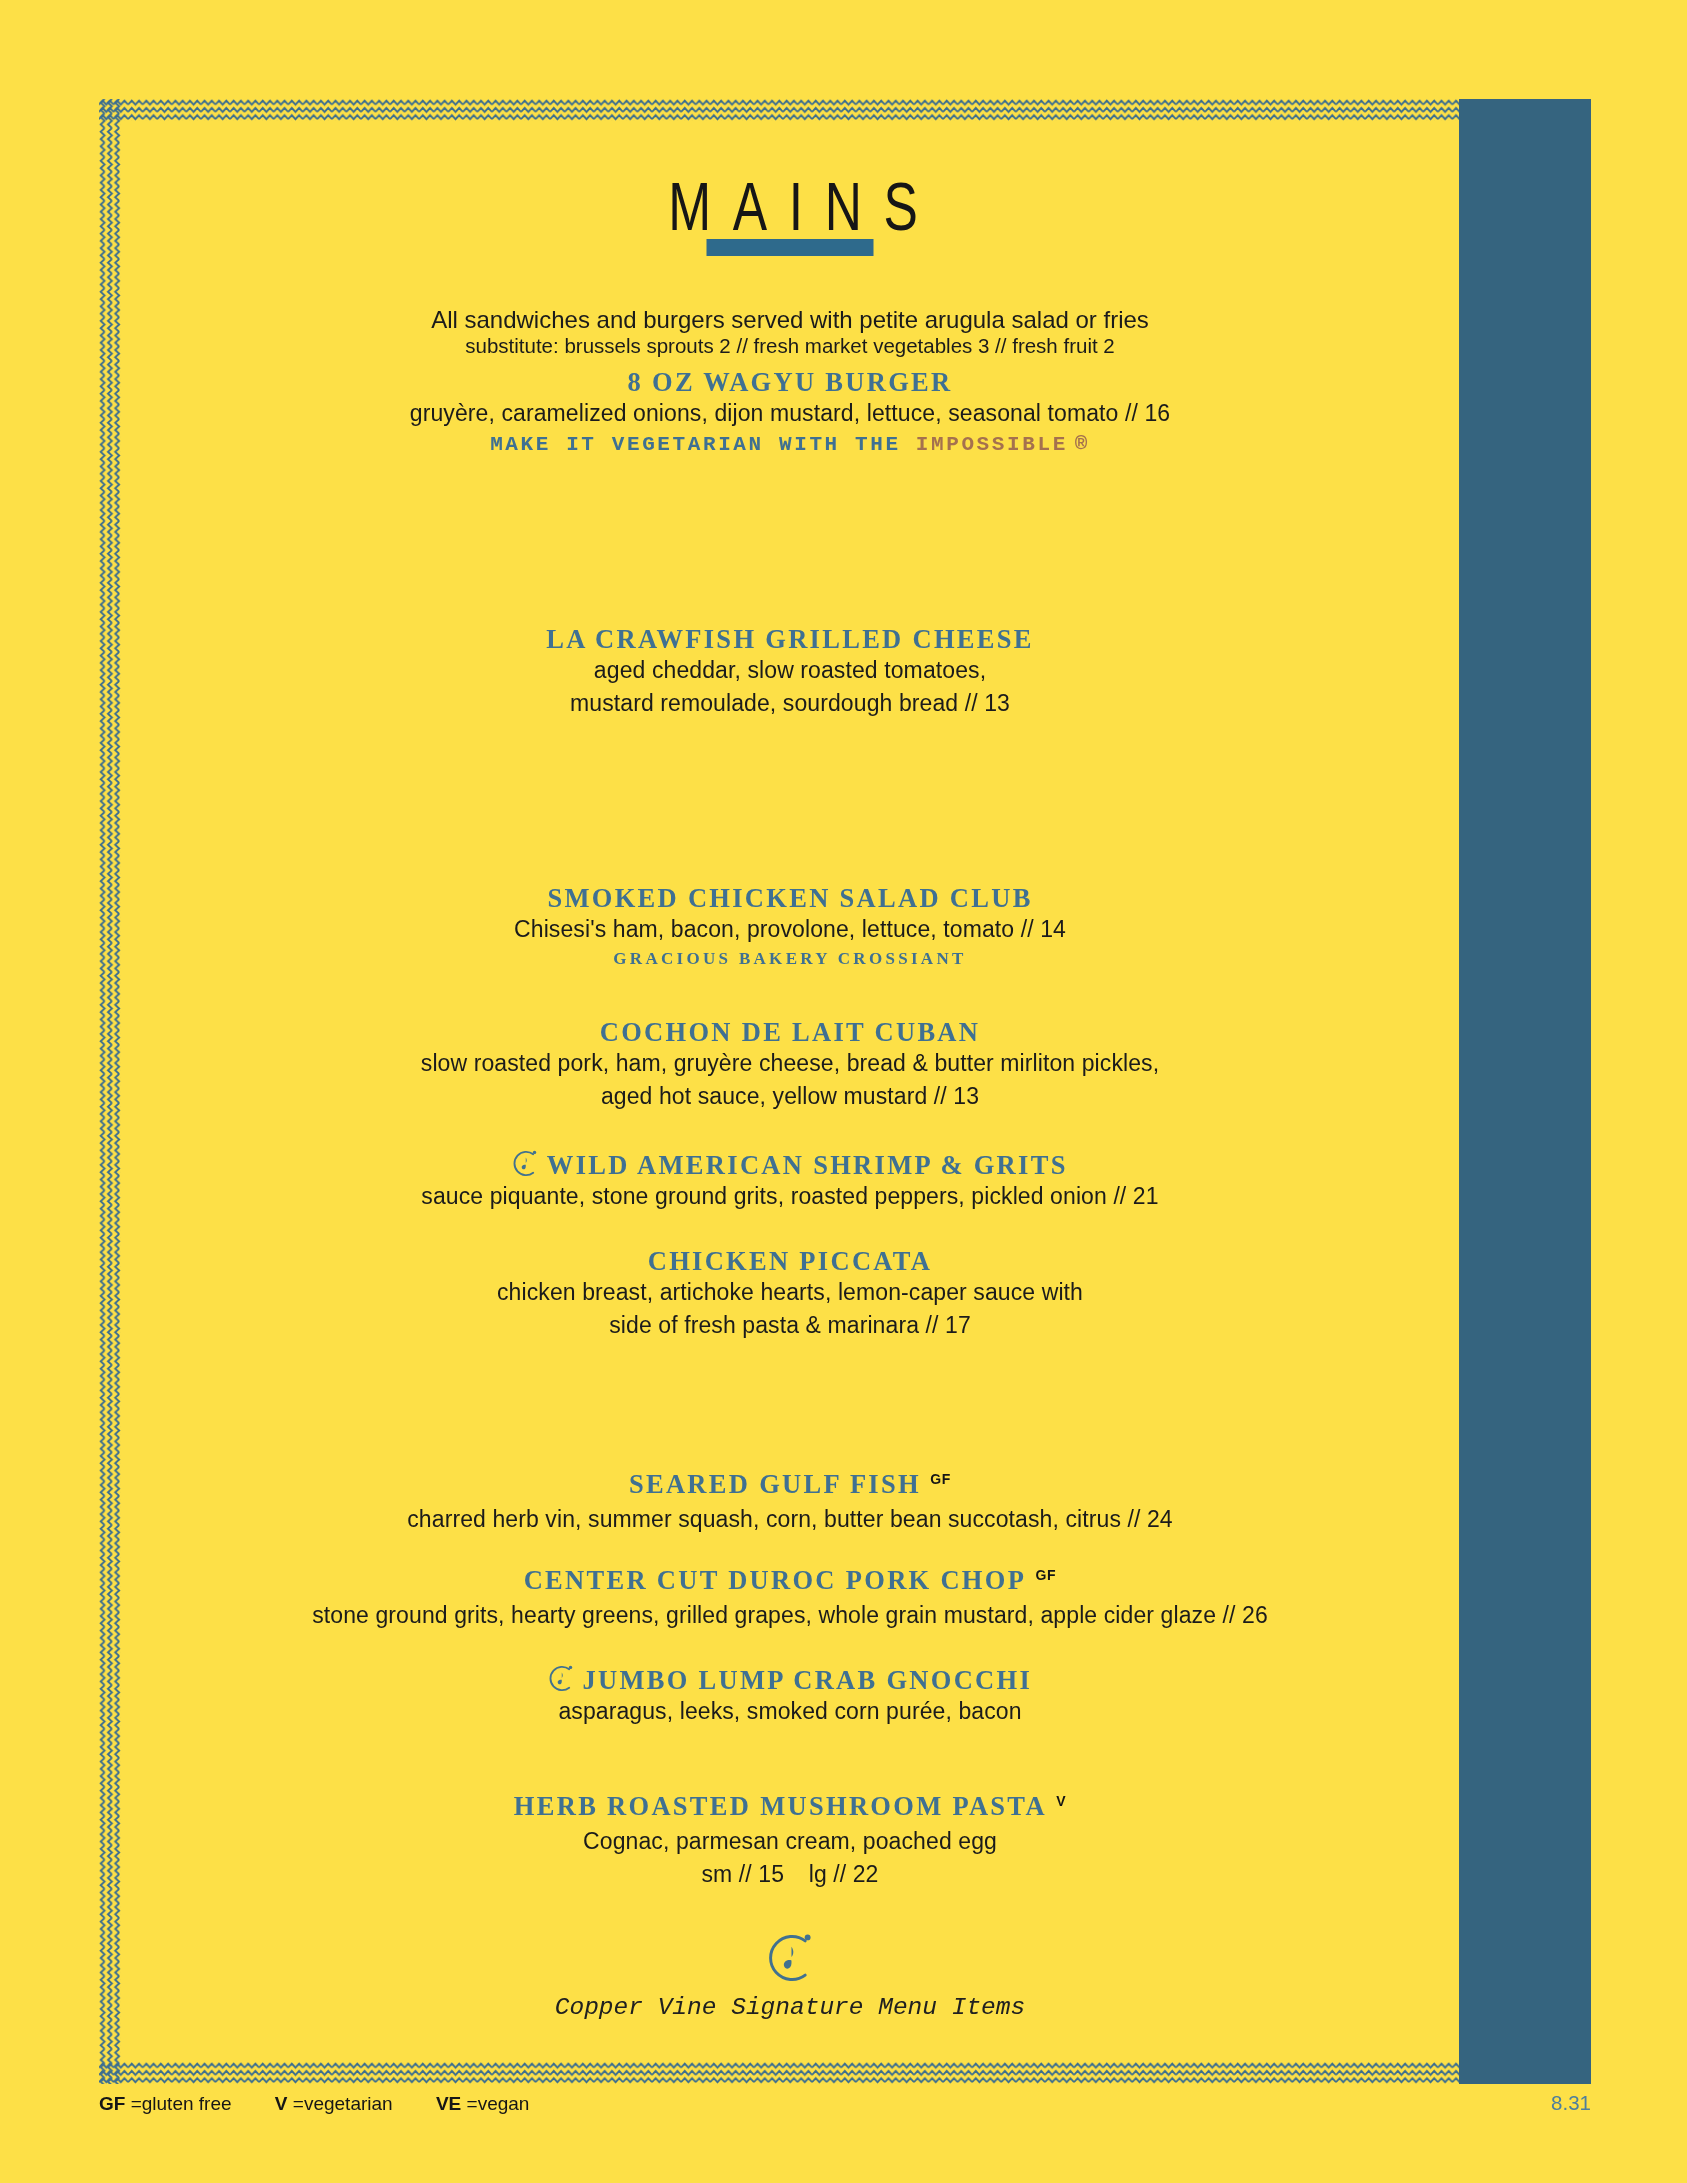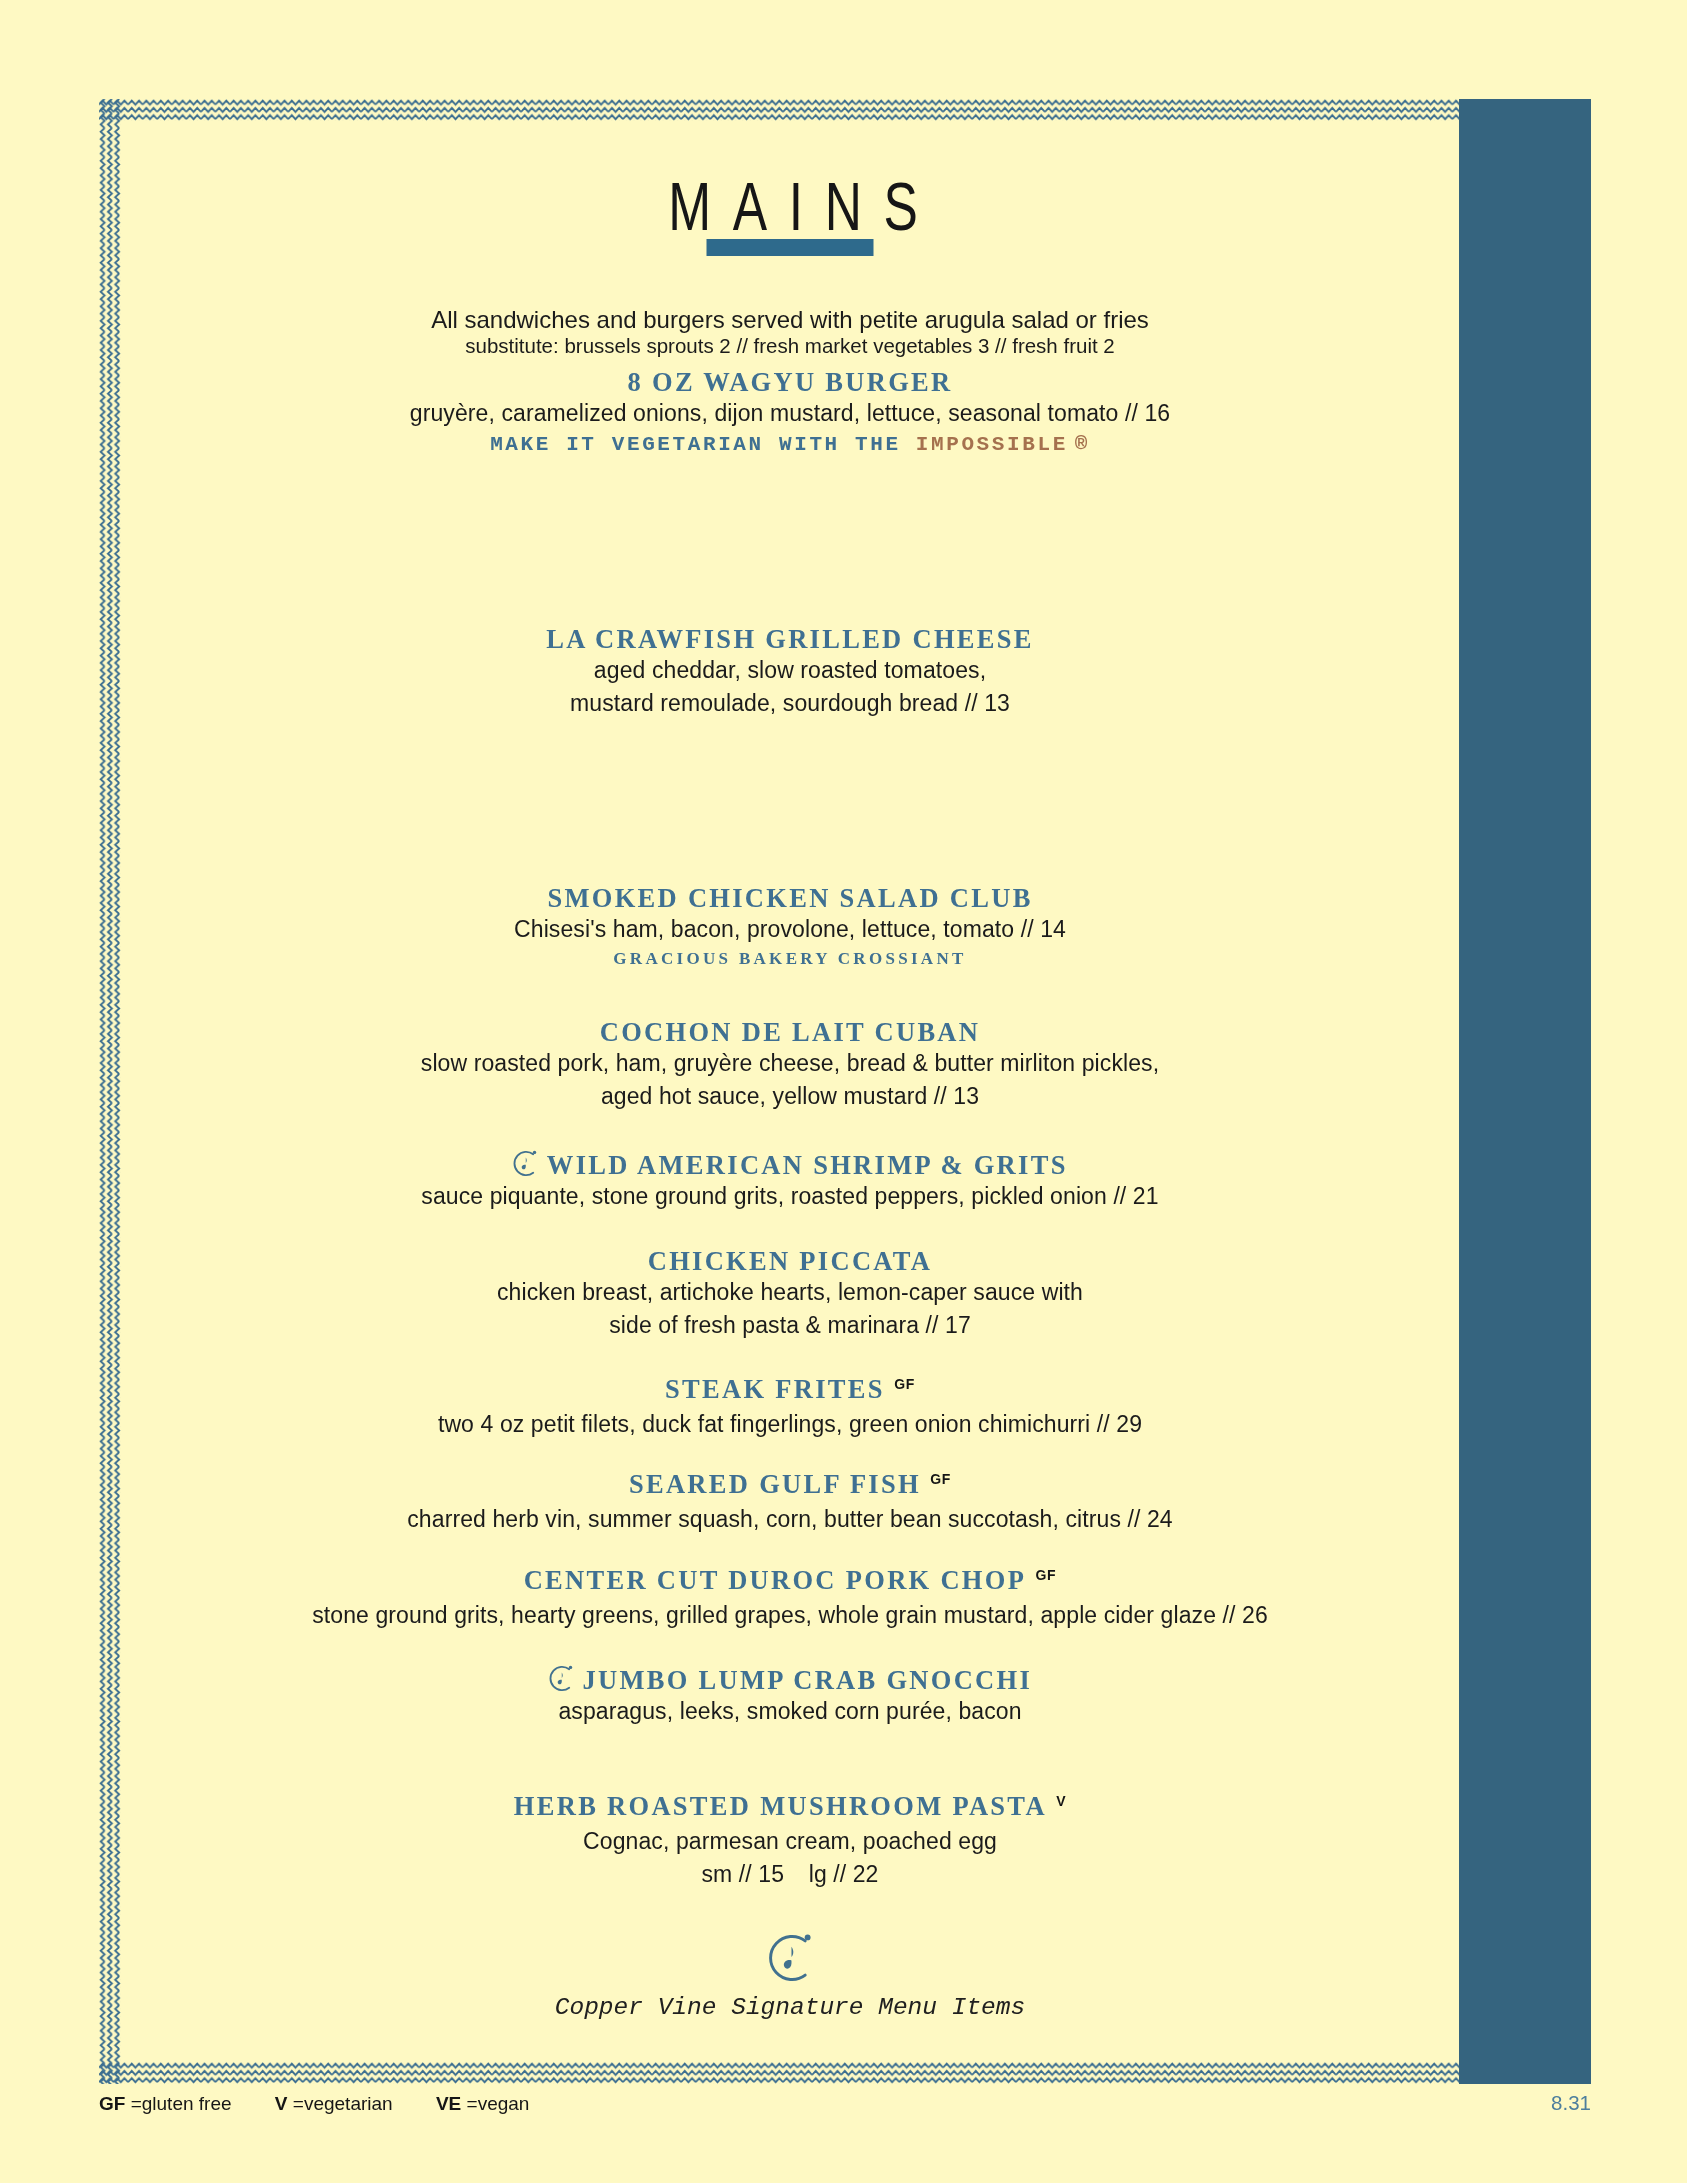--- a/index.html
+++ b/index.html
@@ -1,16 +1,16 @@
 <!DOCTYPE html>
 <html style="font-size:10.6px"><head>
 <meta charset="utf-8">
 <style>
   html,body{margin:0;padding:0;background:#ffffff;}
-  .page{position:relative;width:1687px;height:2183px;background:#fef9c3;overflow:hidden;
+  .page{position:relative;width:1687px;height:2183px;background:#fde047;overflow:hidden;
         font-family:"Liberation Sans", sans-serif;}
 
   
   .zz{position:absolute;display:block;}
   .zz-top{left:99px;top:99px;width:1360px;height:22.5px;}
   .zz-left{left:99px;top:99px;width:22.5px;height:1985px;}
   .zz-bottom{left:99px;top:2062px;width:1360px;height:22.5px;}
   .band{position:absolute;left:1459px;top:99px;width:132px;height:1985px;background:#35647F;}
 
   
@@ -120,24 +120,20 @@
           </svg><span>WILD AMERICAN SHRIMP &amp; GRITS</span></div>
       <div class="desc">sauce piquante, stone ground grits, roasted peppers, pickled onion // 21</div>
     </div>
 
     <div class="blk item i7">
       <div class="item-name"><span>CHICKEN PICCATA</span></div>
       <div class="desc">chicken breast, artichoke hearts, lemon-caper sauce with</div>
       <div class="desc">side of fresh pasta &amp; marinara // 17</div>
     </div>
 
-    <div class="blk item i8">
-      <div class="item-name"><span>STEAK FRITES</span><span class="diet">GF</span></div>
-      <div class="desc">two 4 oz petit filets, duck fat fingerlings, green onion chimichurri // 29</div>
-    </div>
 
     <div class="blk item i9">
       <div class="item-name"><span>SEARED GULF FISH</span><span class="diet">GF</span></div>
       <div class="desc">charred herb vin, summer squash, corn, butter bean succotash, citrus // 24</div>
     </div>
 
     <div class="blk item i10">
       <div class="item-name"><span>CENTER CUT DUROC PORK CHOP</span><span class="diet">GF</span></div>
       <div class="desc">stone ground grits, hearty greens, grilled grapes, whole grain mustard, apple cider glaze // 26</div>
     </div>

